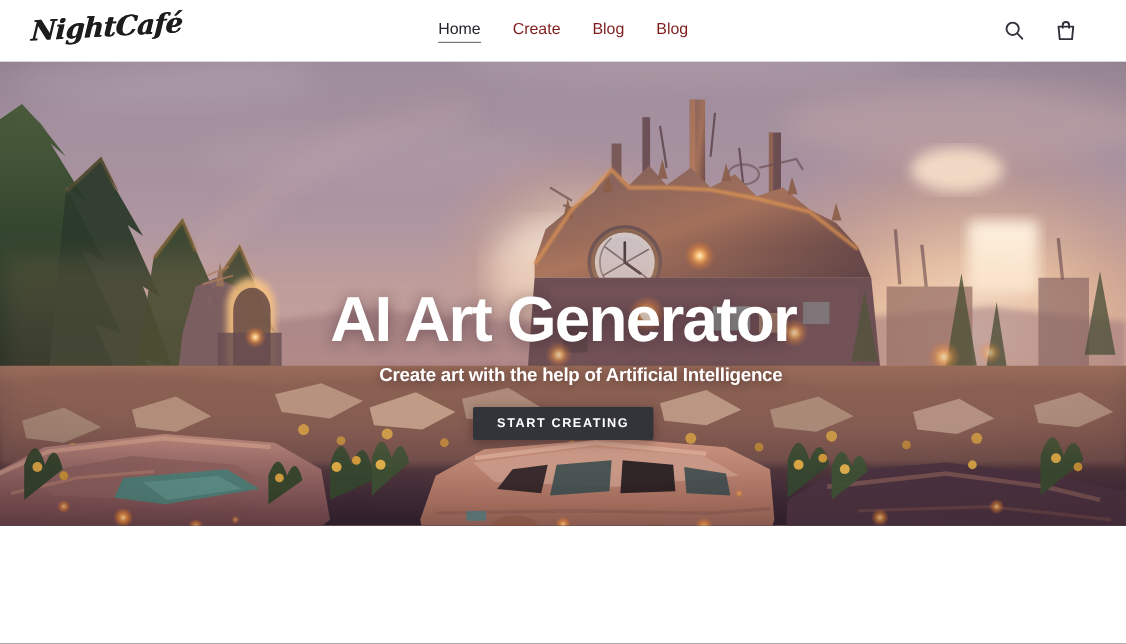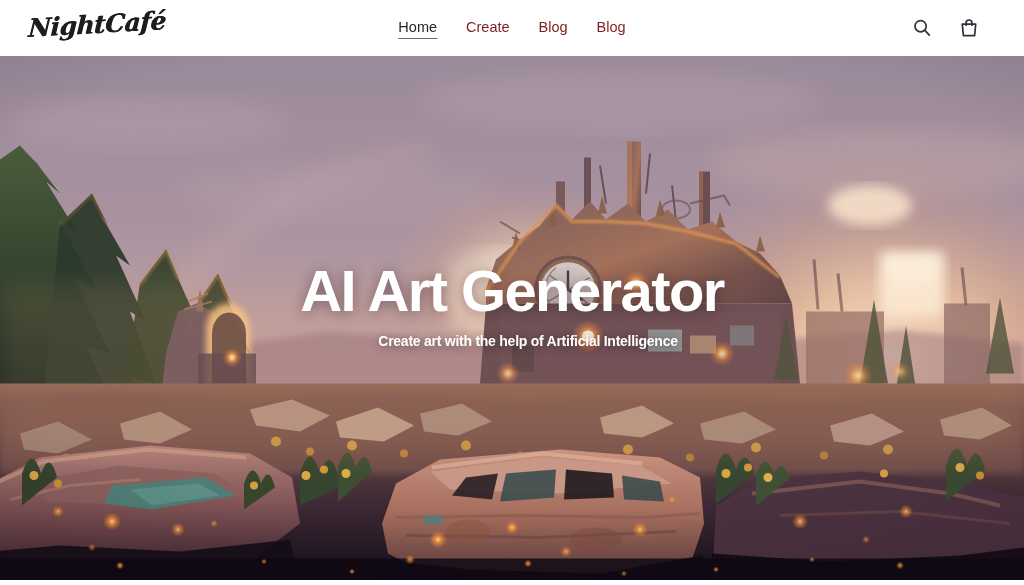--- a/index.html
+++ b/index.html
@@ -43,39 +43,39 @@
   .header-icons {
     position:absolute; right:44px; top:0; height:56px;
     display:flex; align-items:center; gap:25px;
   }
   .hicon { width:22px; height:22px; cursor:pointer; display:block; }
   .hicon svg { display:block; }
 
   
   .hero {
     position:absolute; top:56px; left:0;
-    width:1024px; height:524px; overflow:hidden;
+    width:1024px; height:422px; overflow:hidden;
     background:#2a1e28;
   }
   .hero-art { position:absolute; inset:0; width:100%; height:100%; display:block; }
 
   .hero-copy {
     position:absolute; top:0; left:0; width:1024px; height:529px;
     z-index:20; pointer-events:none;
     display:flex; flex-direction:column; align-items:center;
   }
   .hero-title {
     margin-top:204px;
     font-size:58px; font-weight:700; color:#ffffff;
     letter-spacing:-1.6px; line-height:62px; white-space:nowrap;
     text-shadow:0 2px 14px rgba(40,18,30,0.45);
   }
   .hero-sub {
     margin-top:6px;
-    font-size:14px; font-weight:700; color:#ffffff;
+    font-size:17px; font-weight:700; color:#ffffff;
     letter-spacing:-0.25px; line-height:26px; white-space:nowrap;
     text-shadow:0 1px 9px rgba(40,18,30,0.5);
     margin-left:32px;
   }
   .cta {
     pointer-events:auto;
     margin-top:16px;
     background:#32343a; color:#ffffff;
     border:none; border-radius:2px;
     padding:0 22px; height:30px; line-height:30px;
@@ -430,16 +430,17 @@
       </g>
 
       <rect x="0" y="230" width="1024" height="170" fill="#e8a273" opacity="0.13" filter="url(#soft12)"></rect>
     </svg>
 
     <div class="vignette"></div>
 
     <div class="hero-copy">
       <h1 class="hero-title">AI Art Generator</h1>
       <p class="hero-sub">Create art with the help of Artificial Intelligence</p>
+      <button class="cta">START CREATING</button>
     </div>
   </div>
 
 </div>
 
 </body></html>

